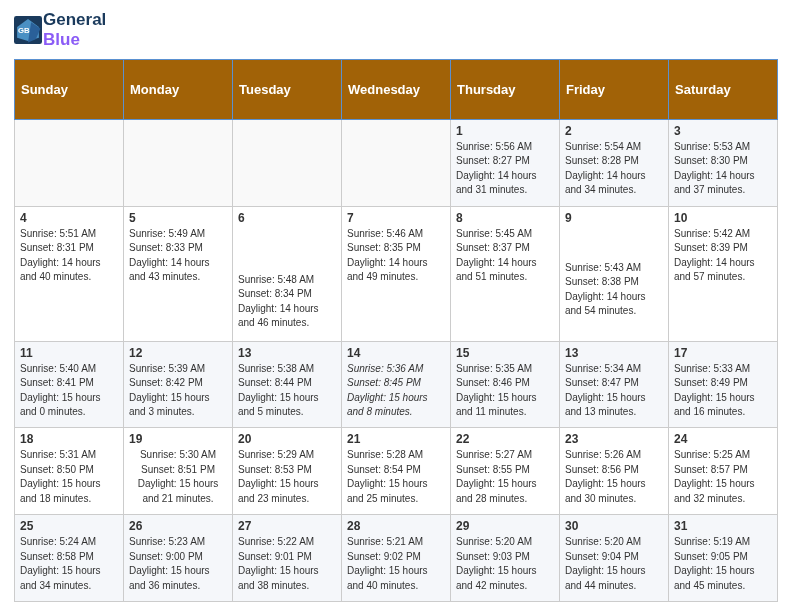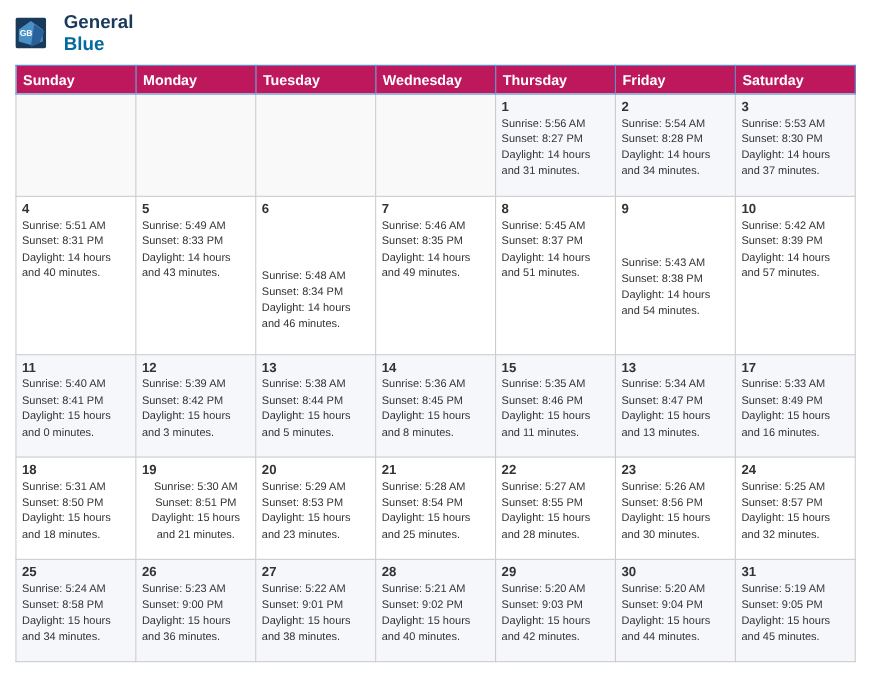--- a/index.html
+++ b/index.html
@@ -19,21 +19,21 @@
     }
     .header {
       display: flex;
       justify-content: space-between;
       align-items: flex-start;
       margin-bottom: 8px;
     }
     .logo {
       display: flex;
       align-items: center;
-      gap: 16px;
+      gap: 1px;
     }
     .logo-icon {
       width: 28px;
       height: 28px;
     }
     .title-block {
       text-align: right;
     }
     .month-title {
       font-size: 32px;
@@ -45,24 +45,24 @@
       color: #555;
     }
     .calendar {
       flex: 1;
       border: 1px solid #ccc;
       border-collapse: collapse;
       width: 100%;
       table-layout: fixed;
     }
     .calendar th {
-      background: #be185d;
+      background: #a16207;
       color: #fff;
       text-align: left;
-      padding: 5px 6px;
+      padding: 22px 6px;
       font-size: 13px;
       font-weight: bold;
       border: 1px solid #5a90d0;
     }
     .calendar td {
       vertical-align: top;
       border: 1px solid #ccc;
       padding: 4px 5px;
       font-size: 10.5px;
       color: #333;
@@ -97,21 +97,21 @@
   <div class="header">
     <div class="logo">
       <svg class="logo-icon" viewBox="0 0 36 36">
         <rect x="0" y="0" width="36" height="36" rx="3" fill="#1a3a5c"></rect>
         <polygon points="18,4 32,14 32,28 18,32 4,28 4,14" fill="#4a90c4"></polygon>
         <polygon points="22,8 34,16 28,30 18,34" fill="#2a6099"></polygon>
         <text x="5" y="22" font-size="10" fill="white" font-weight="bold">GB</text>
       </svg>
       <div>
         <div style="font-size:17px;font-weight:bold;color:#1a3a5c;line-height:1.2;">General</div>
-        <div style="font-size:17px;font-weight:bold;color:#0369a1;line-height:1.2;">Blue</div>
+        <div style="font-size:17px;font-weight:bold;color:#8b5cf6;line-height:1.2;">Blue</div>
       </div>
     </div>
     <div class="title-block">
       <div class="month-title"></div>
       <div class="subtitle"></div>
     </div>
   </div>
 
   <table class="calendar">
     <thead>
@@ -221,21 +221,21 @@
           </td>
           <td>
             <span class="day-num">13</span>
             <div class="day-info" style="white-space: pre-line;">Sunrise: 5:38 AM
 Sunset: 8:44 PM
 Daylight: 15 hours
 and 5 minutes.</div>
           </td>
           <td>
             <span class="day-num">14</span>
-            <div class="day-info" style="white-space: pre-line;">Sunrise: 5:36 AM
+            <div class="day-info" style="white-space: pre-line; font-style: italic;">Sunrise: 5:36 AM
 Sunset: 8:45 PM
 Daylight: 15 hours
 and 8 minutes.</div>
           </td>
           <td>
             <span class="day-num">15</span>
             <div class="day-info" style="white-space: pre-line;">Sunrise: 5:35 AM
 Sunset: 8:46 PM
 Daylight: 15 hours
 and 11 minutes.</div>

